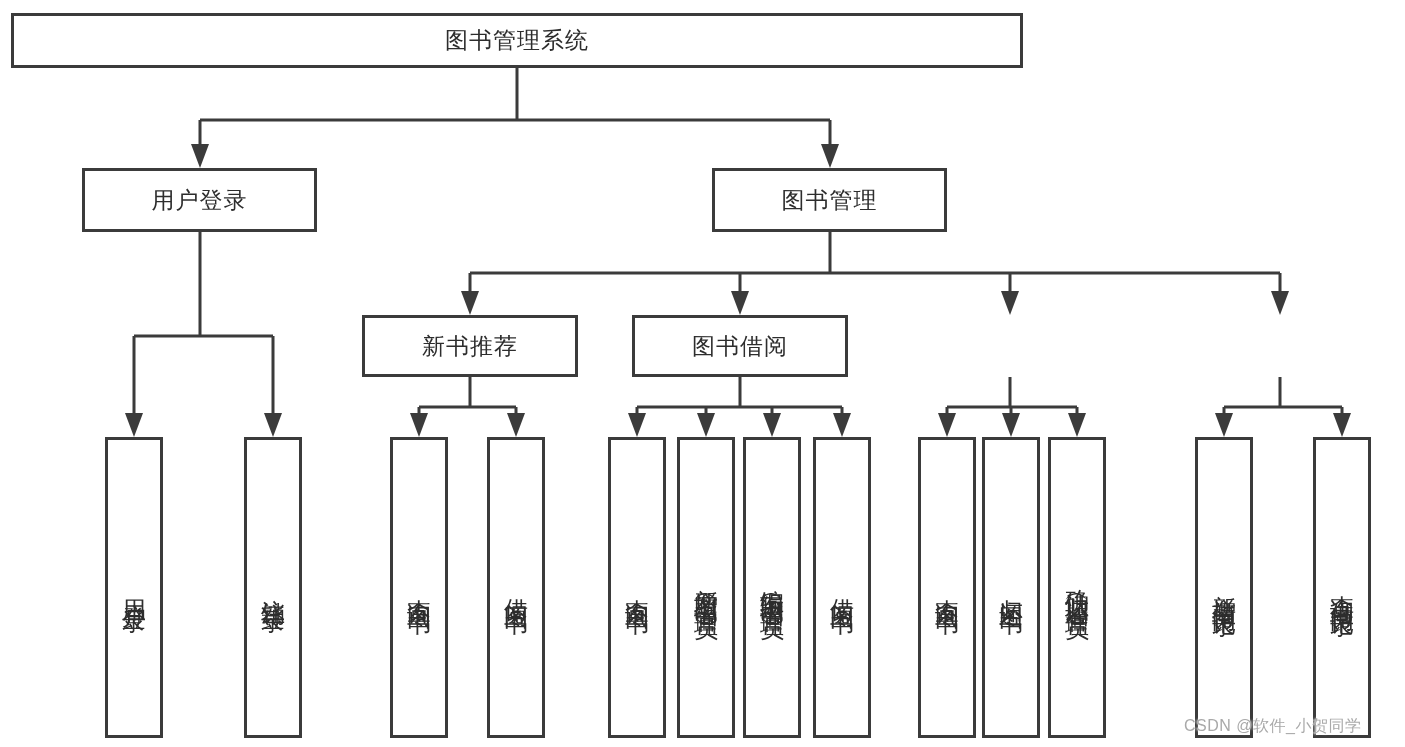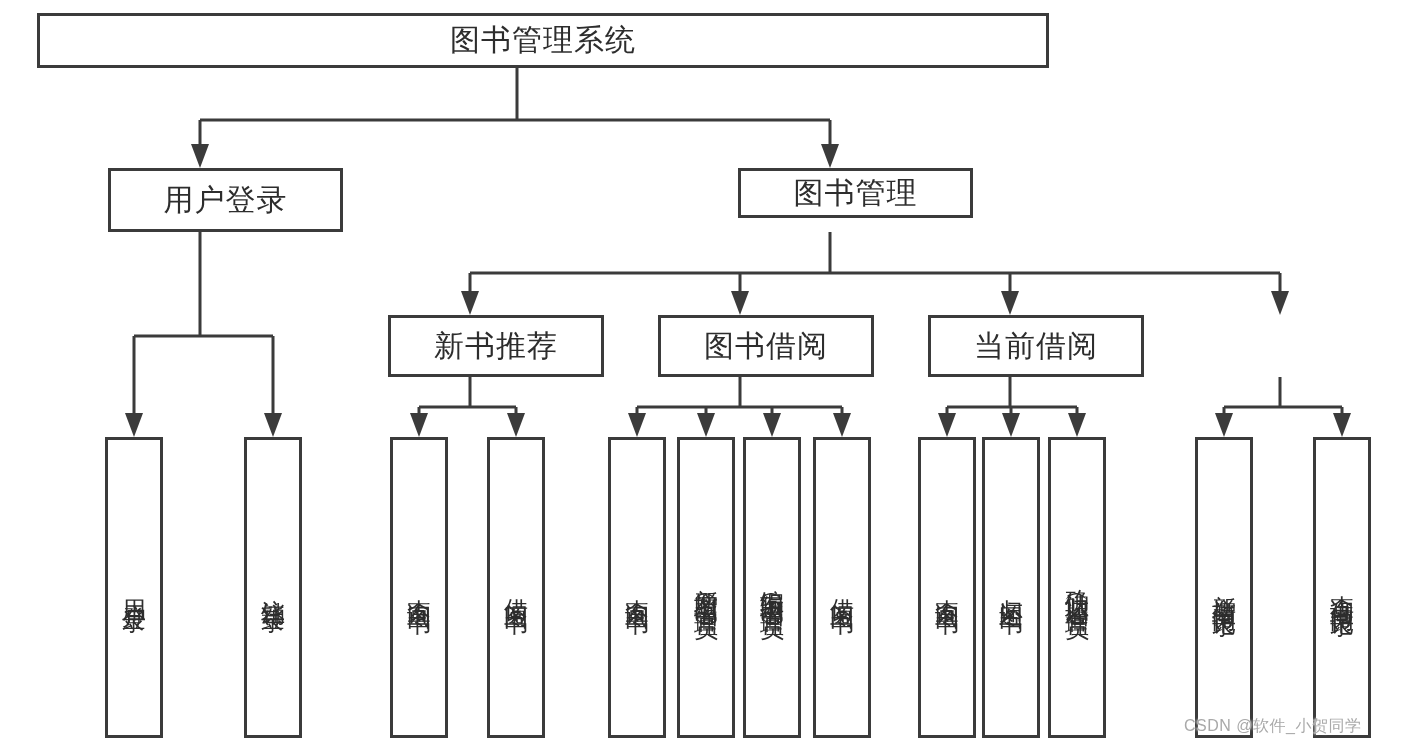--- a/index.html
+++ b/index.html
@@ -20,21 +20,21 @@
   svg.connectors path{stroke:var(--line);stroke-width:3;fill:none;}
   svg.connectors polygon{fill:var(--line);stroke:none;}
   .box{
     position:absolute;
     box-sizing:border-box;
     border:3px solid var(--line);
     background:#fff;
     display:flex;align-items:center;justify-content:center;
     color:var(--text);
   }
-  .h{font-size:30px;letter-spacing:1px;white-space:nowrap;margin-left:26px;}
+  .h{font-size:23px;letter-spacing:1px;white-space:nowrap;}
   .v{font-size:24px;}
   .v .lbl{
     writing-mode:vertical-rl;
     text-orientation:mixed;
     letter-spacing:4px;
     line-height:1;
   }
   .watermark{
     position:absolute;
     left:1184px;top:716px;
@@ -100,32 +100,29 @@
     </g>
   </svg>
 
   <div class="box h" style="left:11px;top:13px;width:1012px;height:55px">
     <span class="lbl">图书管理系统</span>
   </div>
 
   <div class="box h" style="left:82px;top:168px;width:235px;height:64px">
     <span class="lbl">用户登录</span>
   </div>
-  <div class="box h" style="left:712px;top:168px;width:235px;height:50px">
+  <div class="box h" style="left:712px;top:168px;width:235px;height:64px">
     <span class="lbl">图书管理</span>
   </div>
 
   <div class="box h" style="left:362px;top:315px;width:216px;height:62px">
     <span class="lbl">新书推荐</span>
   </div>
   <div class="box h" style="left:632px;top:315px;width:216px;height:62px">
     <span class="lbl">图书借阅</span>
-  </div>
-  <div class="box h" style="left:902px;top:315px;width:216px;height:62px">
-    <span class="lbl">当前借阅</span>
   </div>
 
   <div class="box v" style="left:105px;top:437px;width:58px;height:301px">
     <span class="lbl">用户登录</span>
   </div>
   <div class="box v" style="left:244px;top:437px;width:58px;height:301px">
     <span class="lbl">注销登录</span>
   </div>
 
   <div class="box v" style="left:390px;top:437px;width:58px;height:301px">

